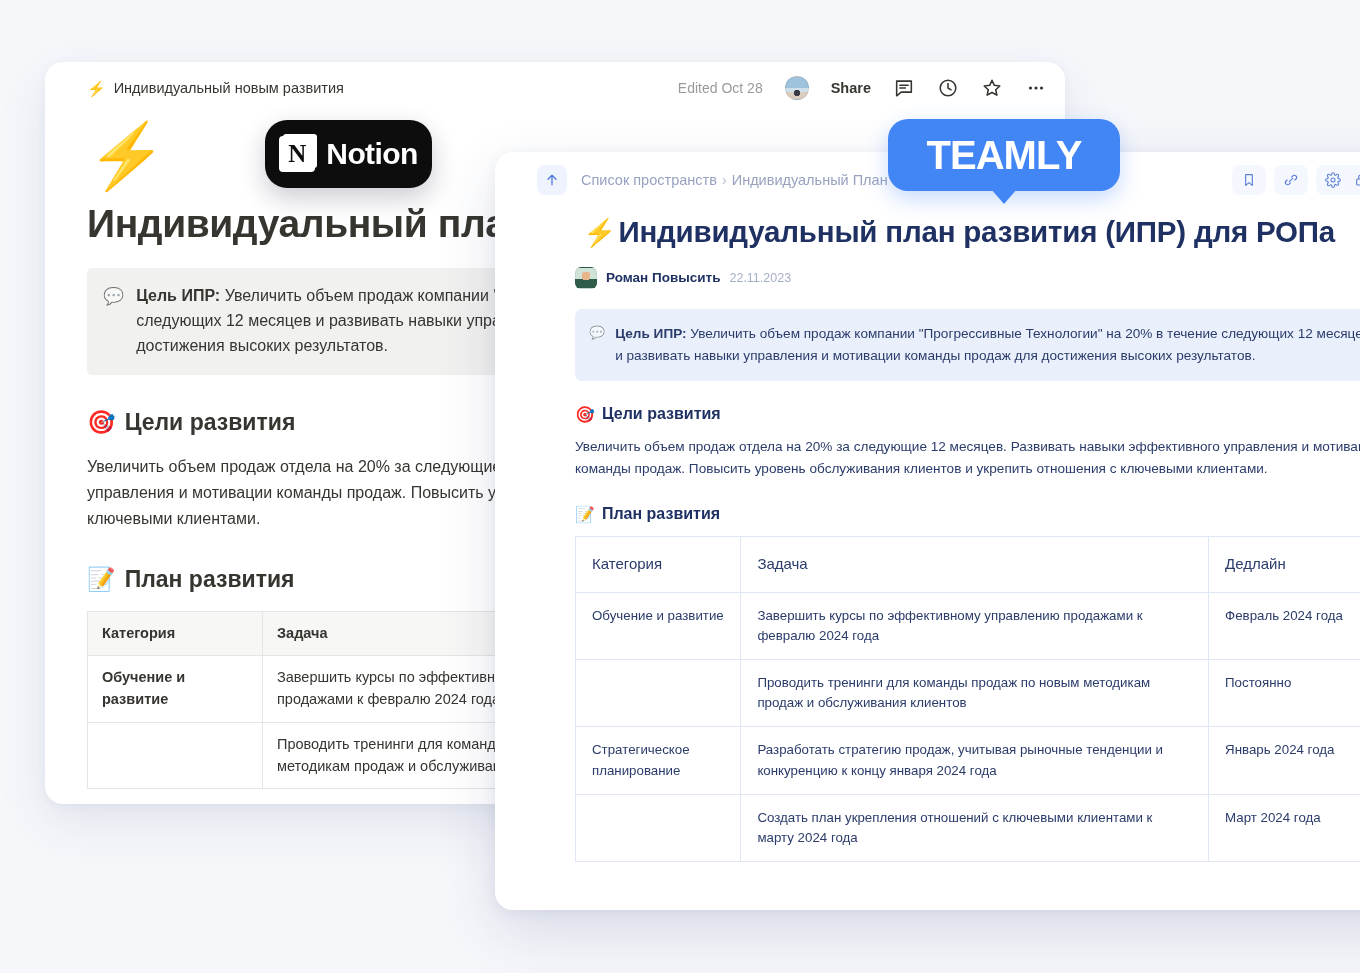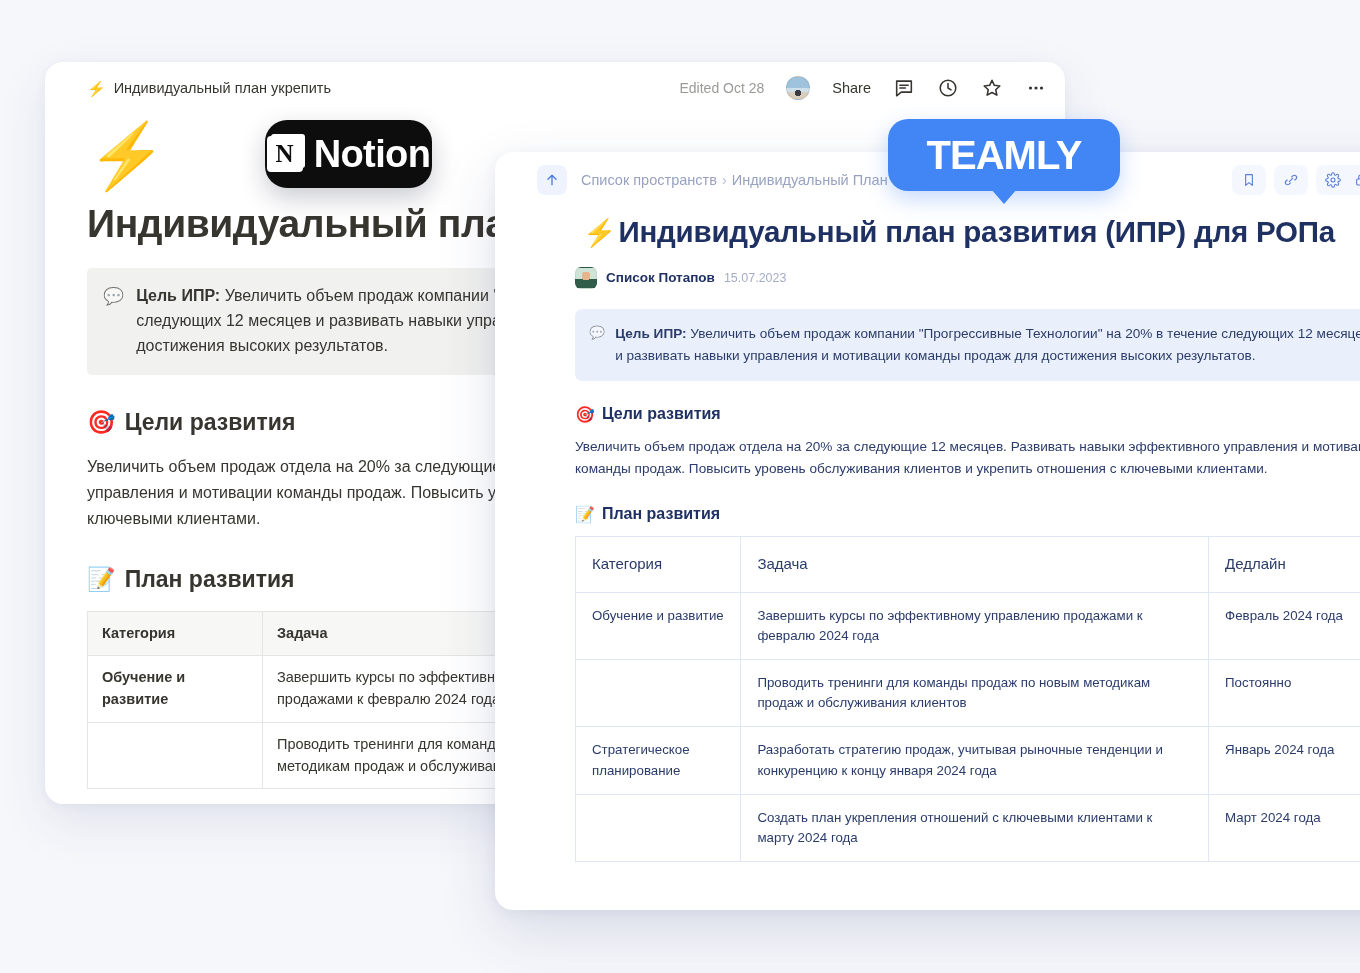--- a/index.html
+++ b/index.html
@@ -37,21 +37,21 @@
   }
   .edited { font-size: 14px; color: #9b9a97; white-space: nowrap; }
   .avatar-photo {
     width: 24px; height: 24px; border-radius: 50%;
     background:
       radial-gradient(circle at 50% 72%, #3b3b46 0 16%, transparent 17%),
       linear-gradient(#9fc3dd 0 52%, #cfe0ea 52% 68%, #d9cdbe 68% 100%);
     border: 1px solid rgba(0,0,0,.08);
     flex: none;
   }
-  .share-lbl { font-size: 14.5px; color: #37352f; font-weight: 400; }
+  .share-lbl { font-size: 14.5px; color: #37352f; font-weight: 700; }
   .nicon { width: 22px; height: 22px; display: block; }
   .nicon svg { width: 22px; height: 22px; display: block; }
 
   .notion-body { padding: 6px 0 0 42px; }
   .notion-bigbolt { font-size: 64px; line-height: 1; margin: 4px 0 14px; }
   .notion-h1 {
     font-size: 39px; font-weight: 700; color: #37352f;
     letter-spacing: -.4px; white-space: nowrap; margin-bottom: 22px;
   }
   .notion-callout {
@@ -98,21 +98,21 @@
   }
   .notion-pill .mark {
     width: 36px; height: 36px; background: #fff;
     border-radius: 4px; position: relative;
     display: flex; align-items: center; justify-content: center;
     font-family: "Liberation Serif", serif;
     font-weight: 700; font-size: 25px; color: #0d0d0d;
     box-shadow: 3px -3px 0 -1px #fff, 3px -3px 0 0 #0d0d0d;
   }
   .notion-pill .wordmark {
-    color: #fff; font-size: 38px; font-weight: 700; letter-spacing: -.6px;
+    color: #fff; font-size: 30px; font-weight: 700; letter-spacing: -.6px;
   }
 
   
   .teamly-window {
     position: absolute;
     left: 495px; top: 152px;
     width: 940px; height: 758px;
     background: #fff; border-radius: 18px;
     box-shadow: 0 22px 60px rgba(40,55,110,.14), 0 3px 14px rgba(40,55,110,.07);
     overflow: hidden;
@@ -211,21 +211,21 @@
 </head>
 <body>
 
 <div class="stage">
 
   <div class="notion-window">
 
     <div class="notion-topbar">
       <div class="notion-bc">
         <span class="bolt">⚡</span>
-        <span class="txt">Индивидуальный план укрепить</span>
+        <span class="txt">Индивидуальный новым развития</span>
       </div>
       <div class="notion-top-right">
         <span class="edited">Edited Oct 28</span>
         <span class="avatar-photo"></span>
         <span class="share-lbl">Share</span>
         <span class="nicon">
           <svg viewBox="0 0 24 24" fill="none" stroke="#37352f" stroke-width="1.7">
               <path d="M4 4.5h16v12H9l-5 4v-4H4z" stroke-linejoin="round"></path>
               <path d="M7.5 9h9M7.5 12h6" stroke-linecap="round"></path>
             </svg>
@@ -353,22 +353,22 @@
           </span>
         </span>
       </div>
     </div>
 
     <div class="teamly-body">
       <div class="tm-h1"><span class="bolt">⚡</span><span>Индивидуальный план развития (ИПР) для РОПа</span></div>
 
       <div class="tm-author">
         <span class="tm-av"></span>
-        <span class="nm">Список Потапов</span>
-        <span class="dt">15.07.2023</span>
+        <span class="nm">Роман Повысить</span>
+        <span class="dt">22.11.2023</span>
       </div>
 
       <div class="tm-callout">
         <span class="em">💬</span>
         <p><b>Цель ИПР:</b><span> Увеличить объем продаж компании "Прогрессивные Технологии" на 20% в течение следующих 12 месяцев и развивать навыки управления и мотивации команды продаж для достижения высоких результатов.</span></p>
       </div>
 
       <div class="tm-h2">
         <span>🎯</span>
         <span>Цели развития</span>

